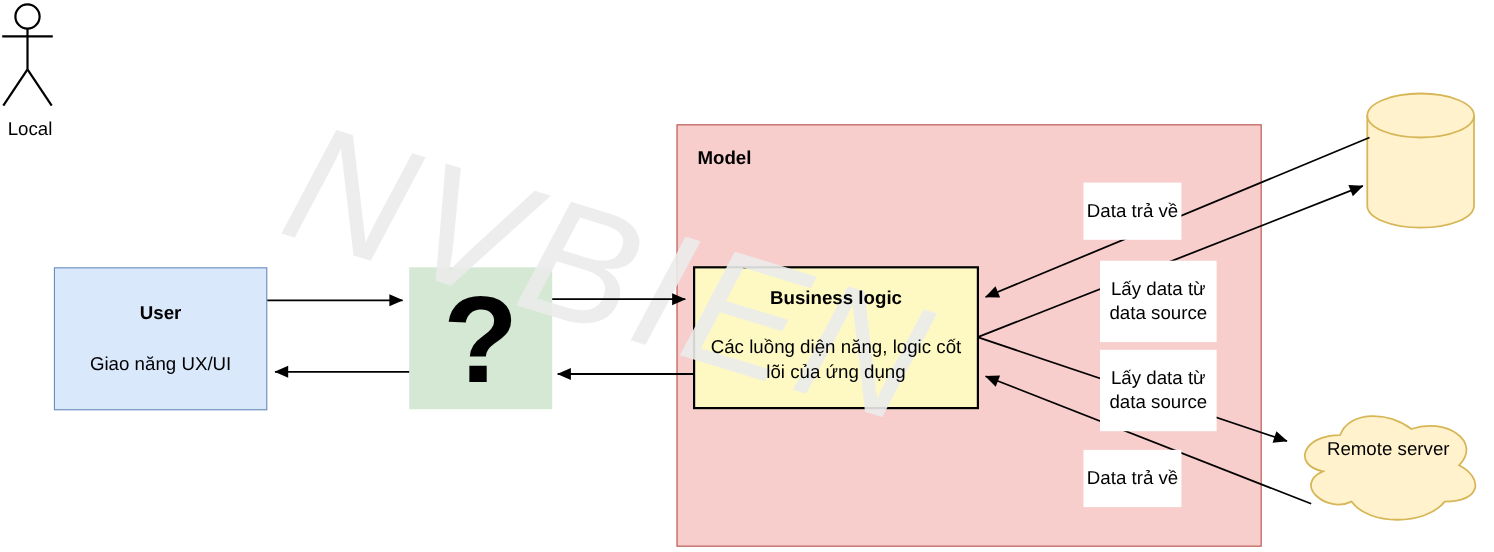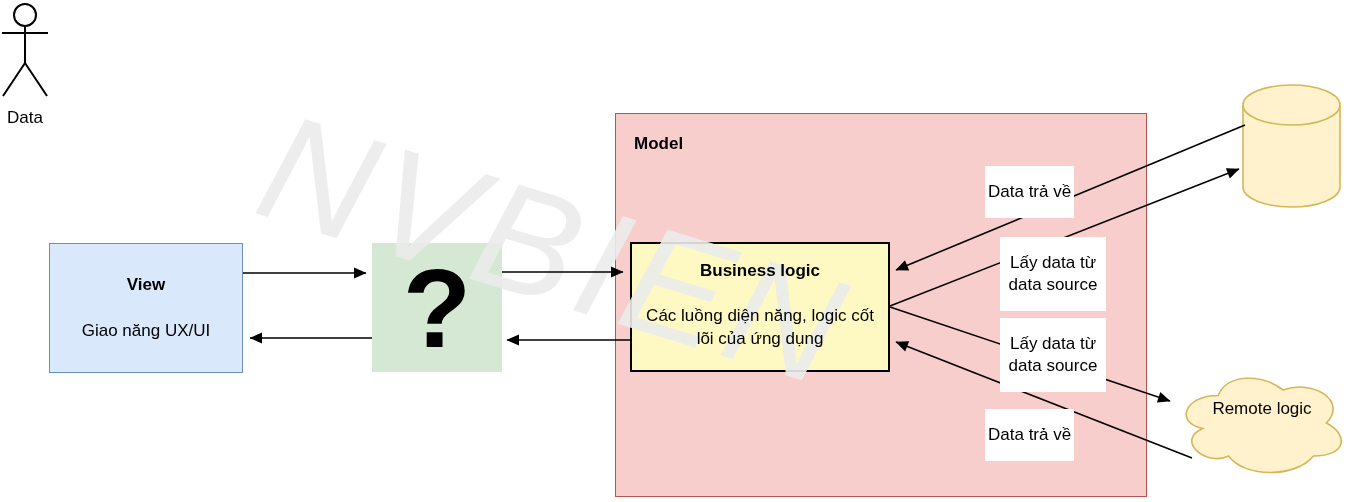--- a/index.html
+++ b/index.html
@@ -80,21 +80,21 @@
   .lbl-db     { left: 1236px; top: 134px; width: 112px; line-height: 1.6; }
   .lbl-cloud  { left: 1203px; top: 395px; width: 118px; line-height: 1.6; }
   .lbl-user   { left: 2px; top: 107px; width: 50px; text-align: left; padding-left: 5px; }
 </style>
 </head>
 <body>
 
 <div class="canvas">
 
   <div class="node view-box">
-    <span class="txt title">View</span>
+    <span class="txt title">User</span>
     <span class="txt sub">Giao năng UX/UI</span>
   </div>
 
   <div class="node q-box">
     <span class="txt">?</span>
   </div>
 
   <div class="node model-box">
     <span class="txt title">Model</span>
   </div>
@@ -140,22 +140,22 @@
     <line class="edge" marker-end="url(#arr)" x1="502" y1="272" x2="623" y2="272"></line>
     <line class="edge" marker-end="url(#arr)" x1="630" y1="340" x2="507" y2="340"></line>
 
     <line class="edge" marker-end="url(#arr)" x1="1245" y1="125" x2="896" y2="270"></line>
     <line class="edge" marker-end="url(#arr)" x1="890" y1="306" x2="1239" y2="169"></line>
 
     <line class="edge" marker-end="url(#arr)" x1="890" y1="307" x2="1170" y2="401"></line>
     <line class="edge" marker-end="url(#arr)" x1="1192" y1="458" x2="896" y2="342"></line>
   </svg>
 
-  <div class="lbl lbl-user">Data</div>
+  <div class="lbl lbl-user">Local</div>
 
   <div class="lbl bg lbl-data-return-top">Data trả về</div>
   <div class="lbl bg wrap lbl-fetch-top">Lấy data từ data source</div>
   <div class="lbl bg wrap lbl-fetch-bottom">Lấy data từ data source</div>
   <div class="lbl bg lbl-data-return-bottom">Data trả về</div>
 
-  <div class="lbl wrap lbl-cloud">Remote logic</div>
+  <div class="lbl wrap lbl-cloud">Remote server</div>
 
 </div>
 
 </body></html>

